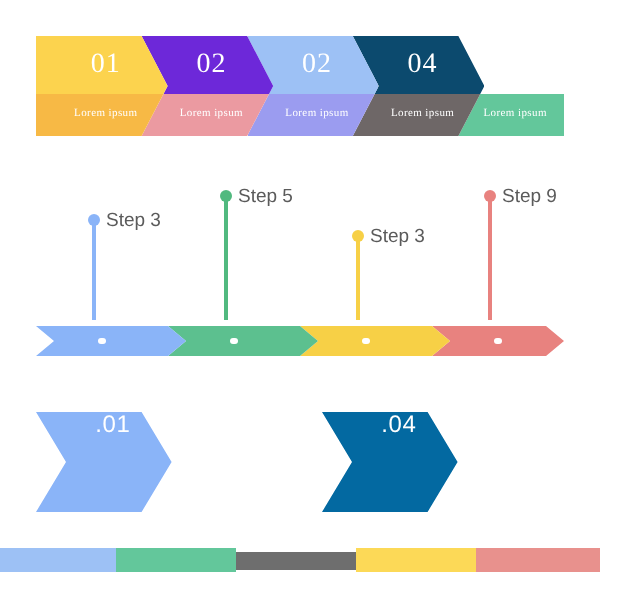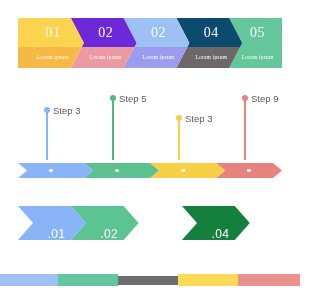--- a/index.html
+++ b/index.html
@@ -124,23 +124,23 @@
   #chevron-section {
     position: absolute;
     left: 18px;
     top: 206px;
     width: 264px;
     height: 34px;
   }
   .chev {
     position: absolute;
     top: 0;
-    height: 34px;
+    height: 50px;
     display: flex;
-    align-items: flex-end;
+    align-items: flex-start;
     justify-content: center;
   }
   .chev-label {
     color: #ffffff;
     font-size: 12px;
     line-height: 1;
     letter-spacing: 0.3px;
     padding-left: 9px;
   }
 
@@ -187,23 +187,20 @@
     </div>
     <div class="ribbon-seg" style="left: 158.4px; width: 65.8px; z-index: 2; clip-path: polygon(0px 0px, 52.8px 0px, 65.8px 50%, 52.8px 100%, 0px 100%, 13px 50%);">
       <div class="ribbon-top" style="background: #0c4a6e;">
         <span class="ribbon-num">04</span>
       </div>
       <div class="ribbon-bot" style="background: rgb(110, 103, 103);">
         <span class="ribbon-sub">Lorem ipsum</span>
       </div>
     </div>
     <div class="ribbon-seg" style="left: 211.2px; width: 52.8px; z-index: 1; clip-path: polygon(0px 0px, 52.8px 0px, 52.8px 100%, 0px 100%, 13px 50%);">
-      <div class="ribbon-top" style="background: rgb(99, 199, 155);">
-        <span class="ribbon-num">05</span>
-      </div>
       <div class="ribbon-bot" style="background: rgb(99, 199, 155);">
         <span class="ribbon-sub">Lorem ipsum</span>
       </div>
     </div>
   </div>
 
 <div id="timeline-section">
   <div class="tl-bar" id="tl-bar">
       <div class="tl-seg" style="left: 0px; width: 75px; background: rgb(138, 180, 248); z-index: 4; clip-path: polygon(0px 0px, 66px 0px, 75px 50%, 66px 100%, 0px 100%, 9px 50%);">
         <span class="tl-dot" style="left: 31.3px;"></span>
@@ -237,24 +234,21 @@
       <div class="stem-line" style="height: 62px; background: rgb(232, 130, 127);"></div>
       <div class="stem-dot" style="bottom: 59px; background: rgb(232, 130, 127);"></div>
       <div class="stem-label" style="bottom: 56.5px;">Step 9</div>
     </div>
   </div>
 
 <div id="chevron-section">
     <div class="chev" style="left: 0px; width: 67.8px; background: rgb(138, 180, 248); z-index: 5; clip-path: polygon(0px 0px, 52.8px 0px, 67.8px 50%, 52.8px 100%, 0px 100%, 15px 50%);">
       <span class="chev-label">.01</span>
     </div>
-    <div class="chev" style="left: 52.8px; width: 67.8px; background: rgb(92, 196, 147); z-index: 4; clip-path: polygon(0px 0px, 52.8px 0px, 67.8px 50%, 52.8px 100%, 0px 100%, 15px 50%);">
-      <span class="chev-label">.02</span>
-    </div>
-    <div class="chev" style="left: 164px; width: 67.8px; background: #15803d; z-index: 2; clip-path: polygon(0px 0px, 52.8px 0px, 67.8px 50%, 52.8px 100%, 0px 100%, 15px 50%);">
+    <div class="chev" style="left: 143px; width: 67.8px; background: #0369a1; z-index: 2; clip-path: polygon(0px 0px, 52.8px 0px, 67.8px 50%, 52.8px 100%, 0px 100%, 15px 50%);">
       <span class="chev-label">.04</span>
     </div>
   </div>
 
 <div id="strip-section">
     <div class="strip-seg" style="left: 0px; top: 0px; width: 58px; height: 12px; background: rgb(157, 193, 245);"></div>
     <div class="strip-seg" style="left: 58px; top: 0px; width: 60px; height: 12px; background: rgb(99, 199, 155);"></div>
     <div class="strip-seg" style="left: 118px; top: 1.5px; width: 60px; height: 9px; background: rgb(110, 110, 110);"></div>
     <div class="strip-seg" style="left: 178px; top: 0px; width: 60px; height: 12px; background: rgb(252, 217, 87);"></div>
     <div class="strip-seg" style="left: 238px; top: 0px; width: 62px; height: 12px; background: rgb(232, 145, 141);"></div>

